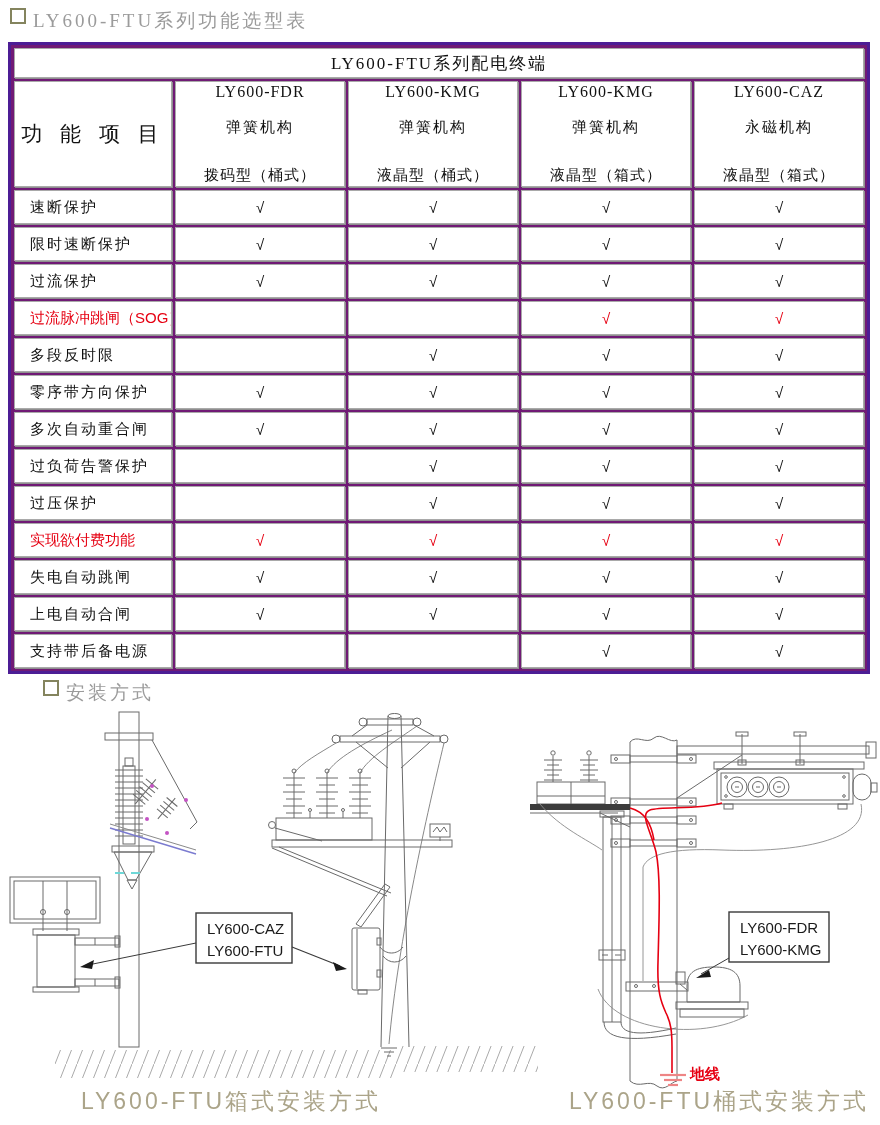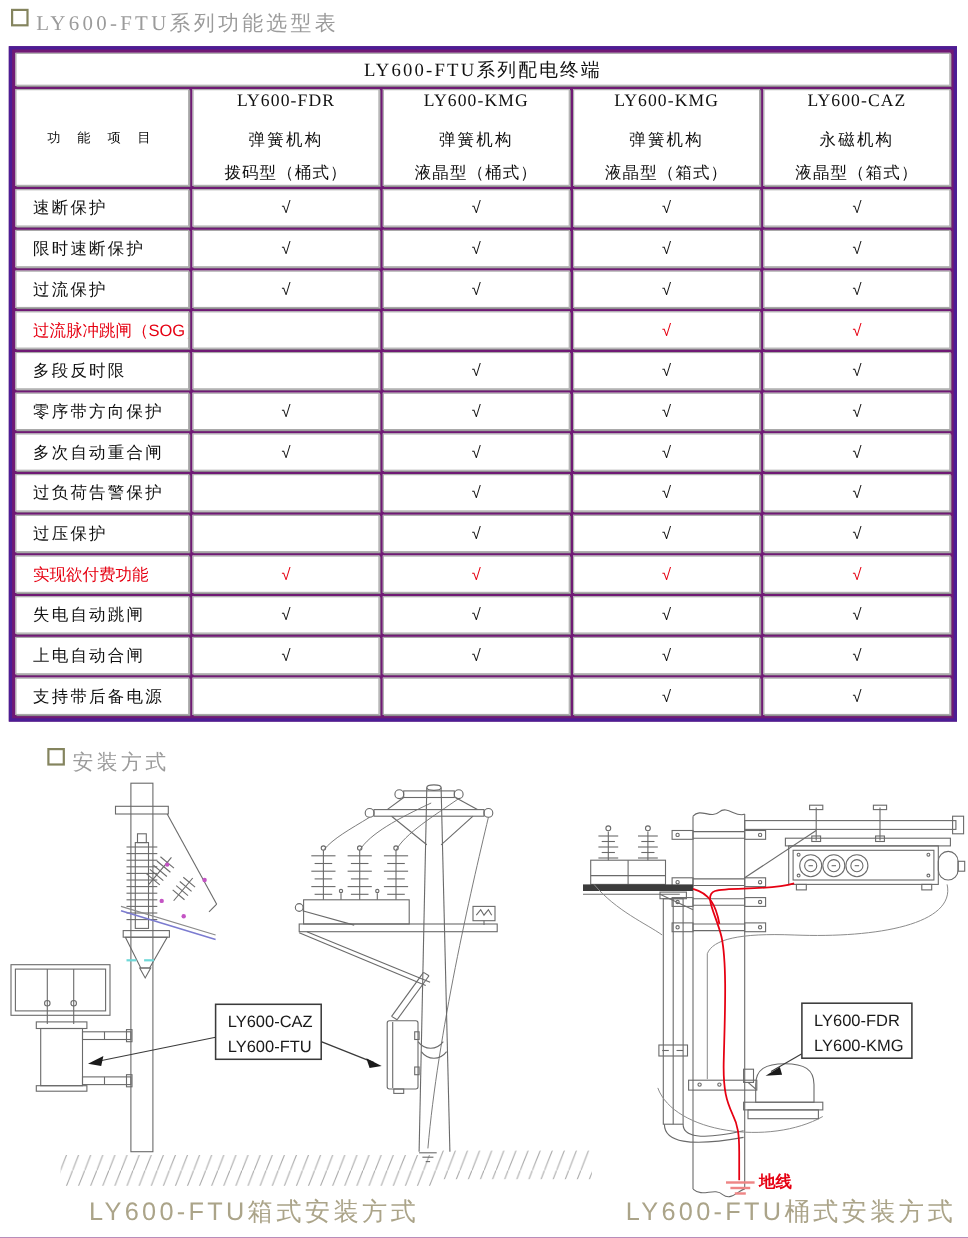--- a/index.html
+++ b/index.html
@@ -22,24 +22,24 @@
   table.spec th, table.spec td {
     border:1px solid #a9a9a9; box-shadow:1px 1px 0 #8f8f8f;
     background:#fff; font-weight:normal; overflow:hidden;
   }
   th.main-head {
     height:26px; text-align:center;
     font-family:"Liberation Serif","DejaVu Serif",serif;
     font-size:17px; letter-spacing:2px; color:#111;
   }
   th.col-head { height:84px; text-align:center; vertical-align:middle; color:#111; }
-  .feature-head { font-size:12px; letter-spacing:6px; }
+  .feature-head { font-size:21px; letter-spacing:6px; }
   .model-line { font-family:"Liberation Serif","DejaVu Serif",serif; font-size:16px; letter-spacing:1px; }
   .mech-line  { font-size:15px; letter-spacing:2px; margin-top:17px; }
-  .variant-line { font-size:15px; letter-spacing:1px; margin-top:11px; }
+  .variant-line { font-size:15px; letter-spacing:1px; margin-top:29px; }
   td.label-cell {
     height:30px; padding-left:15px; font-size:15px; letter-spacing:2px;
     color:#111; white-space:nowrap;
   }
   td.check-cell { height:30px; text-align:center; font-size:15px; color:#111; }
   .red { color:#e60012 !important; font-weight:bold; }
   td.label-cell.red { letter-spacing:0; }
   
   #diagram-svg { position:absolute; left:0; top:700px; }
   .caption {

